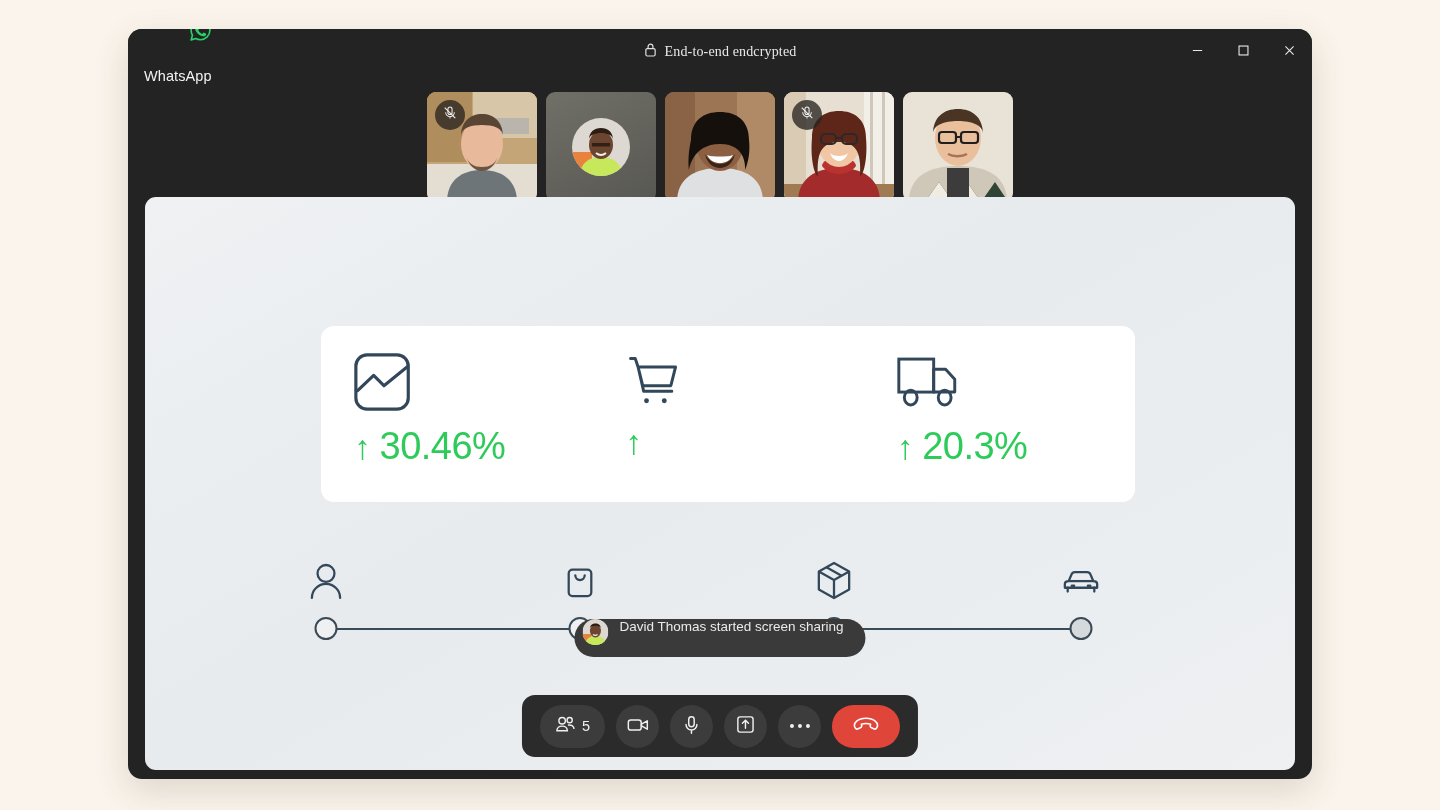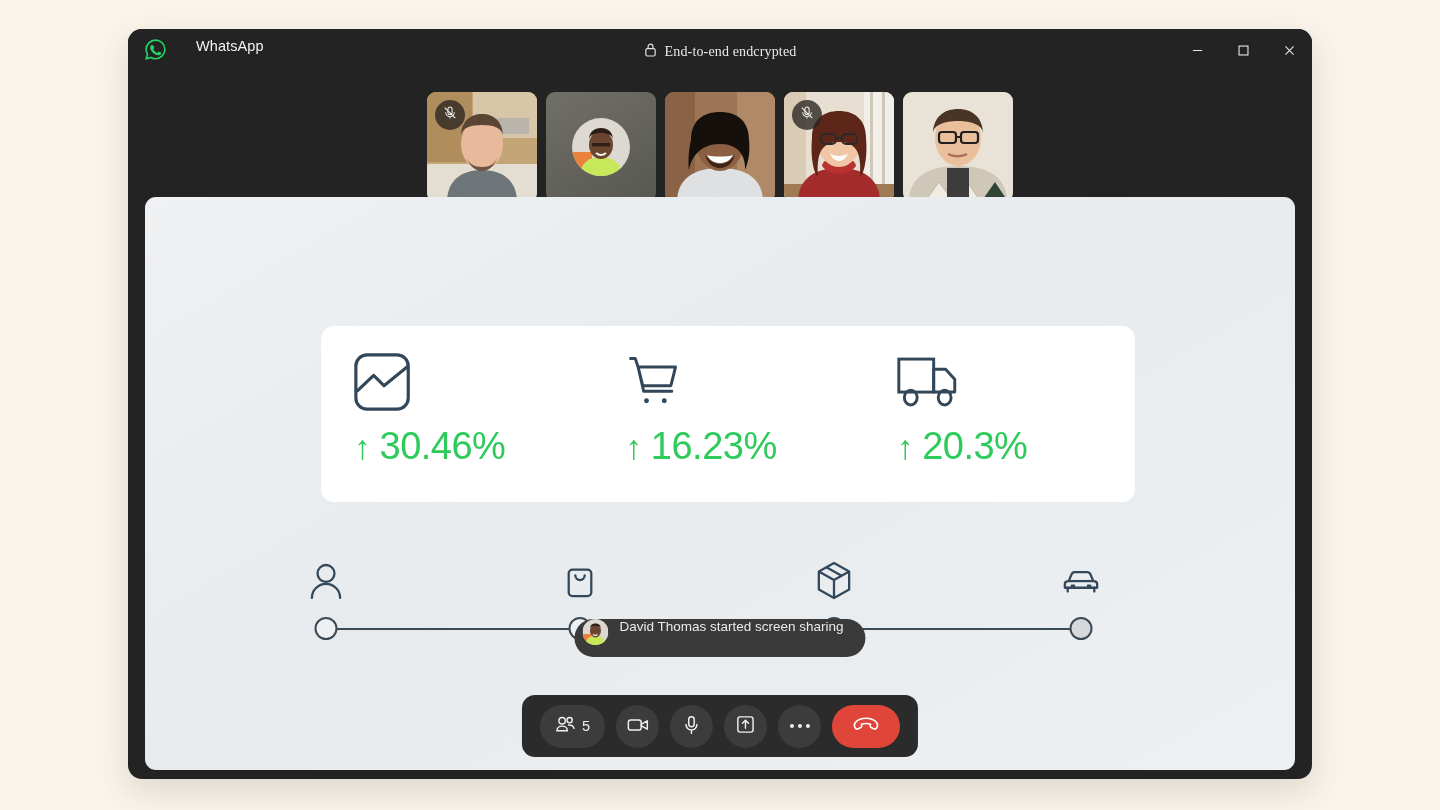--- a/index.html
+++ b/index.html
@@ -33,23 +33,24 @@
   .titlebar {
     position: relative;
     height: 45px;
     background: #232323;
     display: flex;
     align-items: center;
   }
 
   .brand {
     display: flex;
-    align-items: flex-start;
-    gap: 29px;
+    align-items: flex-end;
+    gap: 22px;
     padding-left: 16px;
+    flex-direction: column;
   }
   .brand-label {
     color: #f2f2f2;
     font-size: 14.5px;
     letter-spacing: .1px;
   }
 
   .title-center {
     position: absolute;
     left: 0; right: 0;
@@ -440,21 +441,20 @@
       <div class="metric">
         <div class="metric-icon">
           <svg width="58" height="58" viewBox="0 0 62 62">
             <path d="M6 6h5l3 9m0 0h40l-5 20H19zm0 0l6 26h30" fill="none" stroke="#33475a" stroke-width="3.2" stroke-linejoin="round" stroke-linecap="round"></path>
             <circle cx="23" cy="51" r="2.6" fill="#33475a"></circle>
             <circle cx="42" cy="51" r="2.6" fill="#33475a"></circle>
           </svg>
         </div>
         <div class="metric-value">
           <span class="metric-arrow">↑</span>
-          <span>16.23%</span>
         </div>
       </div>
 
       <div class="metric">
         <div class="metric-icon">
           <svg width="66" height="58" viewBox="0 0 72 58">
             <rect x="2" y="4" width="38" height="36" fill="none" stroke="#33475a" stroke-width="3.2"></rect>
             <path d="M40 15h13l10 11v14H40z" fill="none" stroke="#33475a" stroke-width="3.2" stroke-linejoin="round"></path>
             <ellipse cx="15" cy="46" rx="7" ry="8" fill="none" stroke="#33475a" stroke-width="3.2"></ellipse>
             <ellipse cx="52" cy="46" rx="7" ry="8" fill="none" stroke="#33475a" stroke-width="3.2"></ellipse>

